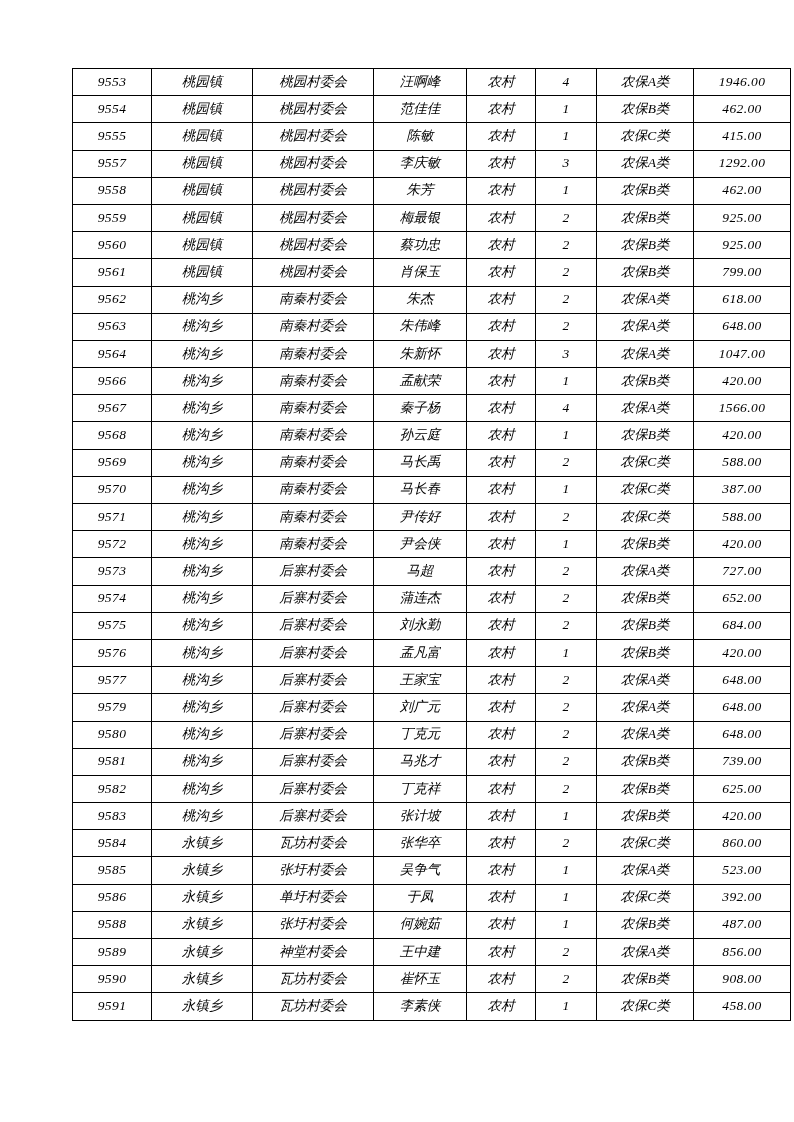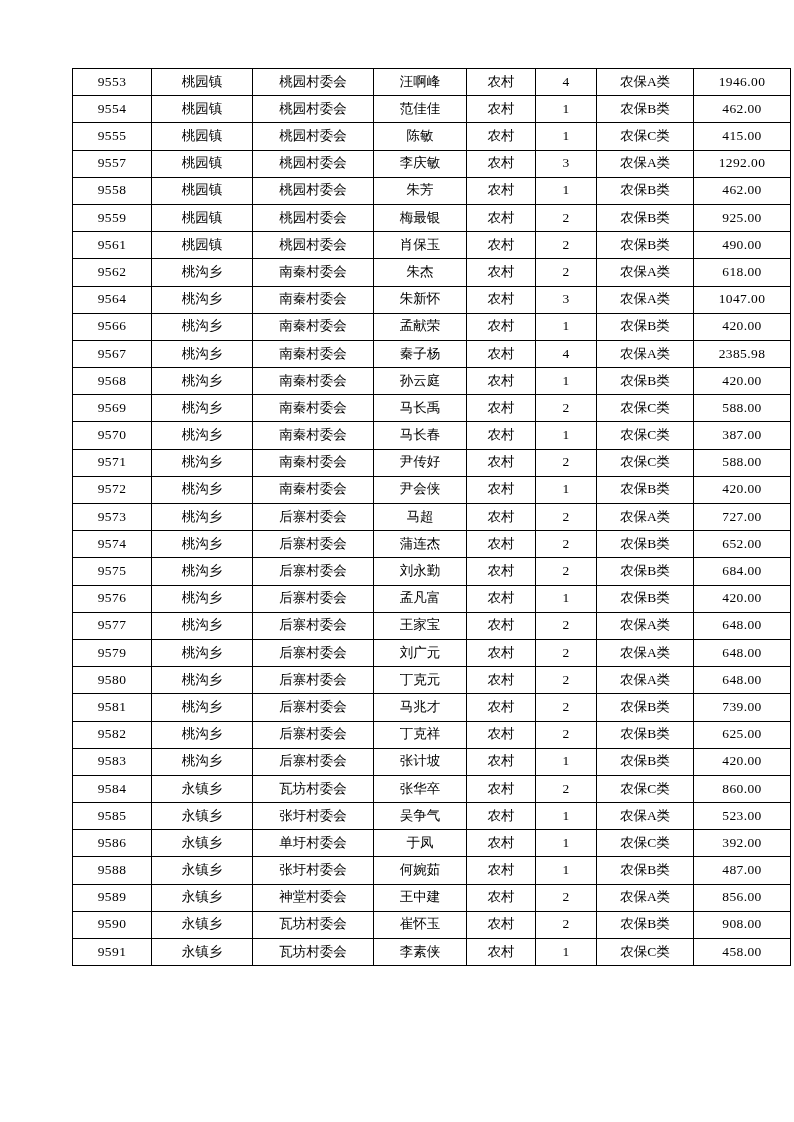--- a/index.html
+++ b/index.html
@@ -12,20 +12,21 @@
     height: 1122px;
     font-family: "Liberation Serif", serif;
     color: #000000;
   }
   .page {
     position: relative;
     width: 794px;
     height: 1122px;
     box-sizing: border-box;
     padding: 68px 72px 0 72px;
+    font-style: italic;
   }
   table.data-table {
     border-collapse: collapse;
     width: 650px;
     table-layout: fixed;
   }
   table.data-table td {
     border: 1px solid #000000;
     height: 26.2px;
     padding: 0 2px;
@@ -111,40 +112,60 @@
           <td class="col-id">9559</td>
           <td class="col-town">桃园镇</td>
           <td class="col-village">桃园村委会</td>
           <td class="col-name">梅最银</td>
           <td class="col-type">农村</td>
           <td class="col-count">2</td>
           <td class="col-cat">农保B类</td>
           <td class="col-amount">925.00</td>
         </tr>
         <tr>
+          <td class="col-id">9560</td>
+          <td class="col-town">桃园镇</td>
+          <td class="col-village">桃园村委会</td>
+          <td class="col-name">蔡功忠</td>
+          <td class="col-type">农村</td>
+          <td class="col-count">2</td>
+          <td class="col-cat">农保B类</td>
+          <td class="col-amount">925.00</td>
+        </tr>
+        <tr>
           <td class="col-id">9561</td>
           <td class="col-town">桃园镇</td>
           <td class="col-village">桃园村委会</td>
           <td class="col-name">肖保玉</td>
           <td class="col-type">农村</td>
           <td class="col-count">2</td>
           <td class="col-cat">农保B类</td>
-          <td class="col-amount">490.00</td>
+          <td class="col-amount">799.00</td>
         </tr>
         <tr>
           <td class="col-id">9562</td>
           <td class="col-town">桃沟乡</td>
           <td class="col-village">南秦村委会</td>
           <td class="col-name">朱杰</td>
           <td class="col-type">农村</td>
           <td class="col-count">2</td>
           <td class="col-cat">农保A类</td>
           <td class="col-amount">618.00</td>
         </tr>
         <tr>
+          <td class="col-id">9563</td>
+          <td class="col-town">桃沟乡</td>
+          <td class="col-village">南秦村委会</td>
+          <td class="col-name">朱伟峰</td>
+          <td class="col-type">农村</td>
+          <td class="col-count">2</td>
+          <td class="col-cat">农保A类</td>
+          <td class="col-amount">648.00</td>
+        </tr>
+        <tr>
           <td class="col-id">9564</td>
           <td class="col-town">桃沟乡</td>
           <td class="col-village">南秦村委会</td>
           <td class="col-name">朱新怀</td>
           <td class="col-type">农村</td>
           <td class="col-count">3</td>
           <td class="col-cat">农保A类</td>
           <td class="col-amount">1047.00</td>
         </tr>
         <tr>
@@ -158,21 +179,21 @@
           <td class="col-amount">420.00</td>
         </tr>
         <tr>
           <td class="col-id">9567</td>
           <td class="col-town">桃沟乡</td>
           <td class="col-village">南秦村委会</td>
           <td class="col-name">秦子杨</td>
           <td class="col-type">农村</td>
           <td class="col-count">4</td>
           <td class="col-cat">农保A类</td>
-          <td class="col-amount">2385.98</td>
+          <td class="col-amount">1566.00</td>
         </tr>
         <tr>
           <td class="col-id">9568</td>
           <td class="col-town">桃沟乡</td>
           <td class="col-village">南秦村委会</td>
           <td class="col-name">孙云庭</td>
           <td class="col-type">农村</td>
           <td class="col-count">1</td>
           <td class="col-cat">农保B类</td>
           <td class="col-amount">420.00</td>

